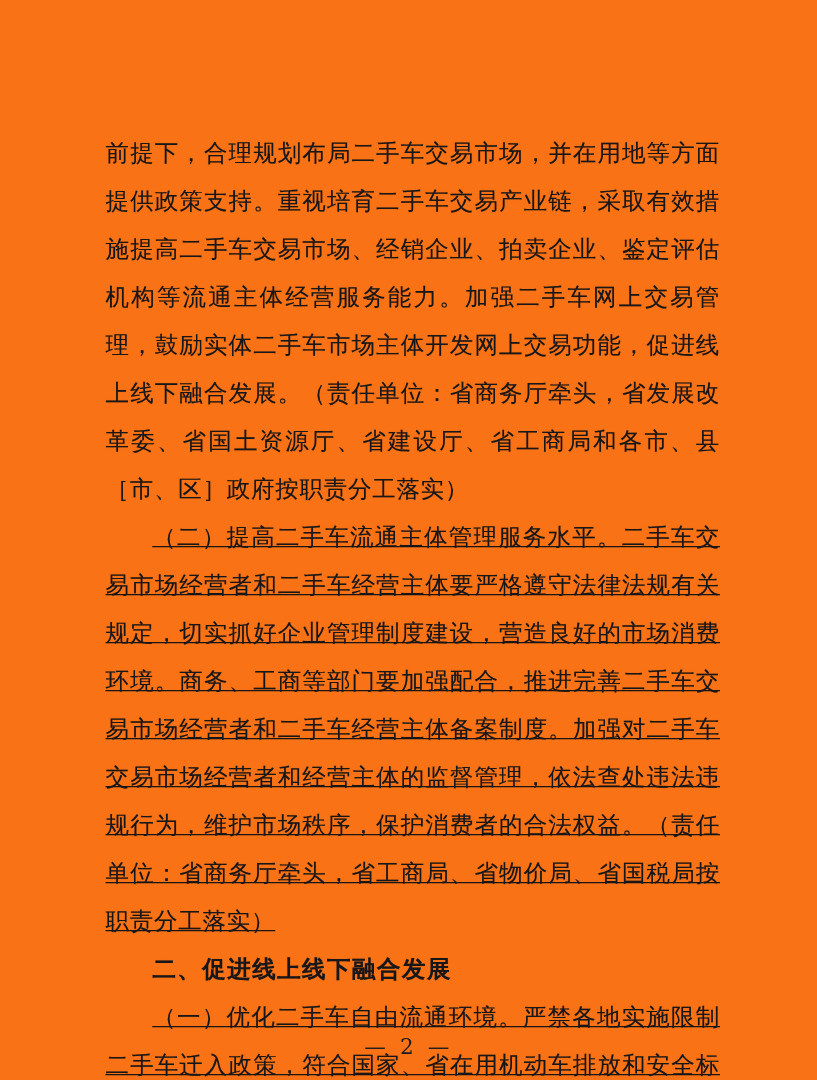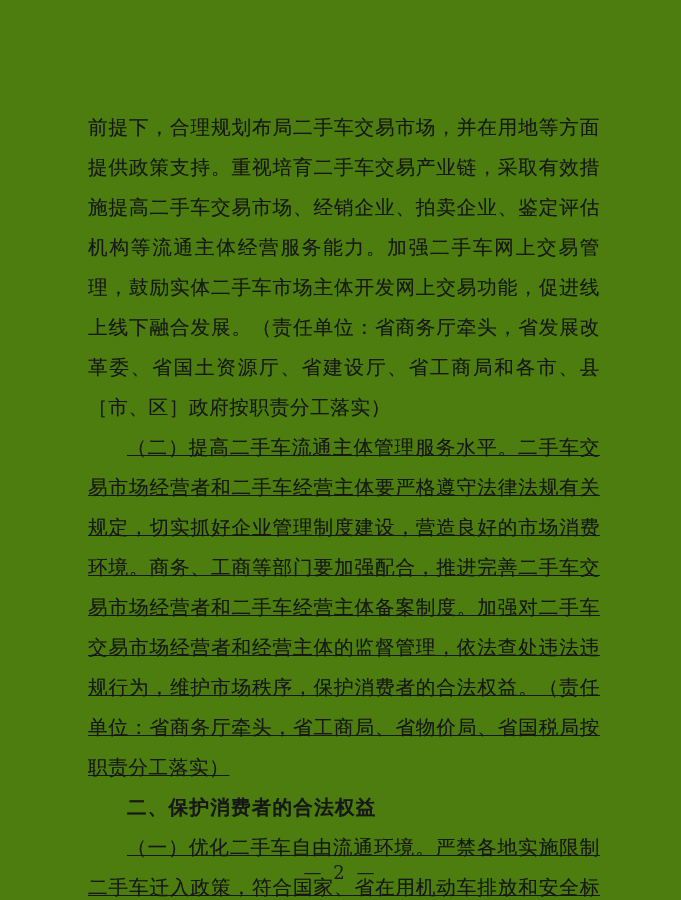--- a/index.html
+++ b/index.html
@@ -13,21 +13,21 @@
     position: relative;
     font-family: "DejaVu Serif", "Liberation Serif", serif;
     overflow: hidden;
   }
   .page {
     position: absolute;
     left: 0;
     top: 0;
     width: 681px;
     height: 900px;
-    background: #4d7c0f;
+    background: #f97316;
   }
   .content {
     position: absolute;
     left: 88px;
     top: 108px;
     width: 512px;
   }
   .para {
     font-size: 19.6px;
     line-height: 40px;
@@ -60,17 +60,17 @@
     letter-spacing: 3px;
   }
 </style>
 </head>
 <body>
 
 <div class="page">
   <div class="content">
     <p class="para">前提下，合理规划布局二手车交易市场，并在用地等方面提供政策支持。重视培育二手车交易产业链，采取有效措施提高二手车交易市场、经销企业、拍卖企业、鉴定评估机构等流通主体经营服务能力。加强二手车网上交易管理，鼓励实体二手车市场主体开发网上交易功能，促进线上线下融合发展。（责任单位：省商务厅牵头，省发展改革委、省国土资源厅、省建设厅、省工商局和各市、县［市、区］政府按职责分工落实）</p>
     <p class="para indent">（二）提高二手车流通主体管理服务水平。二手车交易市场经营者和二手车经营主体要严格遵守法律法规有关规定，切实抓好企业管理制度建设，营造良好的市场消费环境。商务、工商等部门要加强配合，推进完善二手车交易市场经营者和二手车经营主体备案制度。加强对二手车交易市场经营者和经营主体的监督管理，依法查处违法违规行为，维护市场秩序，保护消费者的合法权益。（责任单位：省商务厅牵头，省工商局、省物价局、省国税局按职责分工落实）</p>
-    <p class="para heading">二、保护消费者的合法权益</p>
+    <p class="para heading">二、促进线上线下融合发展</p>
     <p class="para indent">（一）优化二手车自由流通环境。严禁各地实施限制二手车迁入政策，符合国家、省在用机动车排放和安全标准，在环保定期检验有效期和年检有效期内的省内二手车，可在全省范围内办理迁入手续。根据国家大气污染防治重点区域相关规定，省外二手车须符合国五标准才能迁入省内。已依法注册登记的小微型非营</p>
   </div>
   <div class="footer">— 2 —</div>
 </div>
 
 </body></html>

